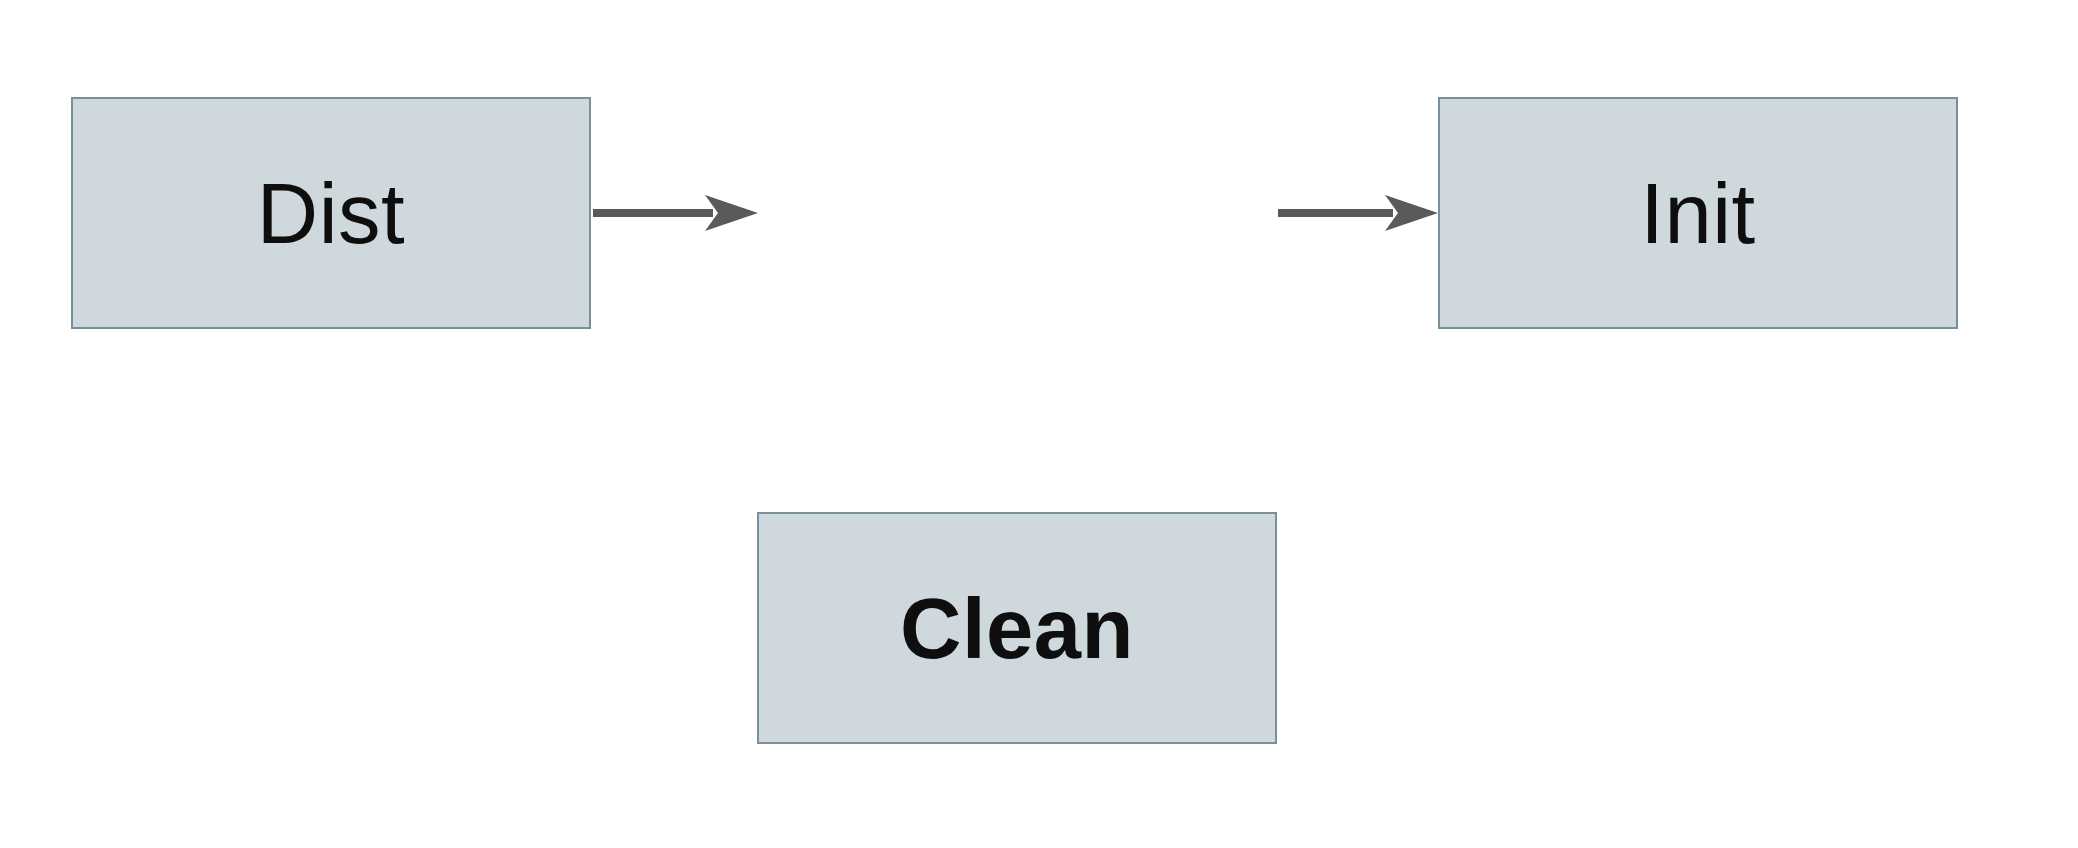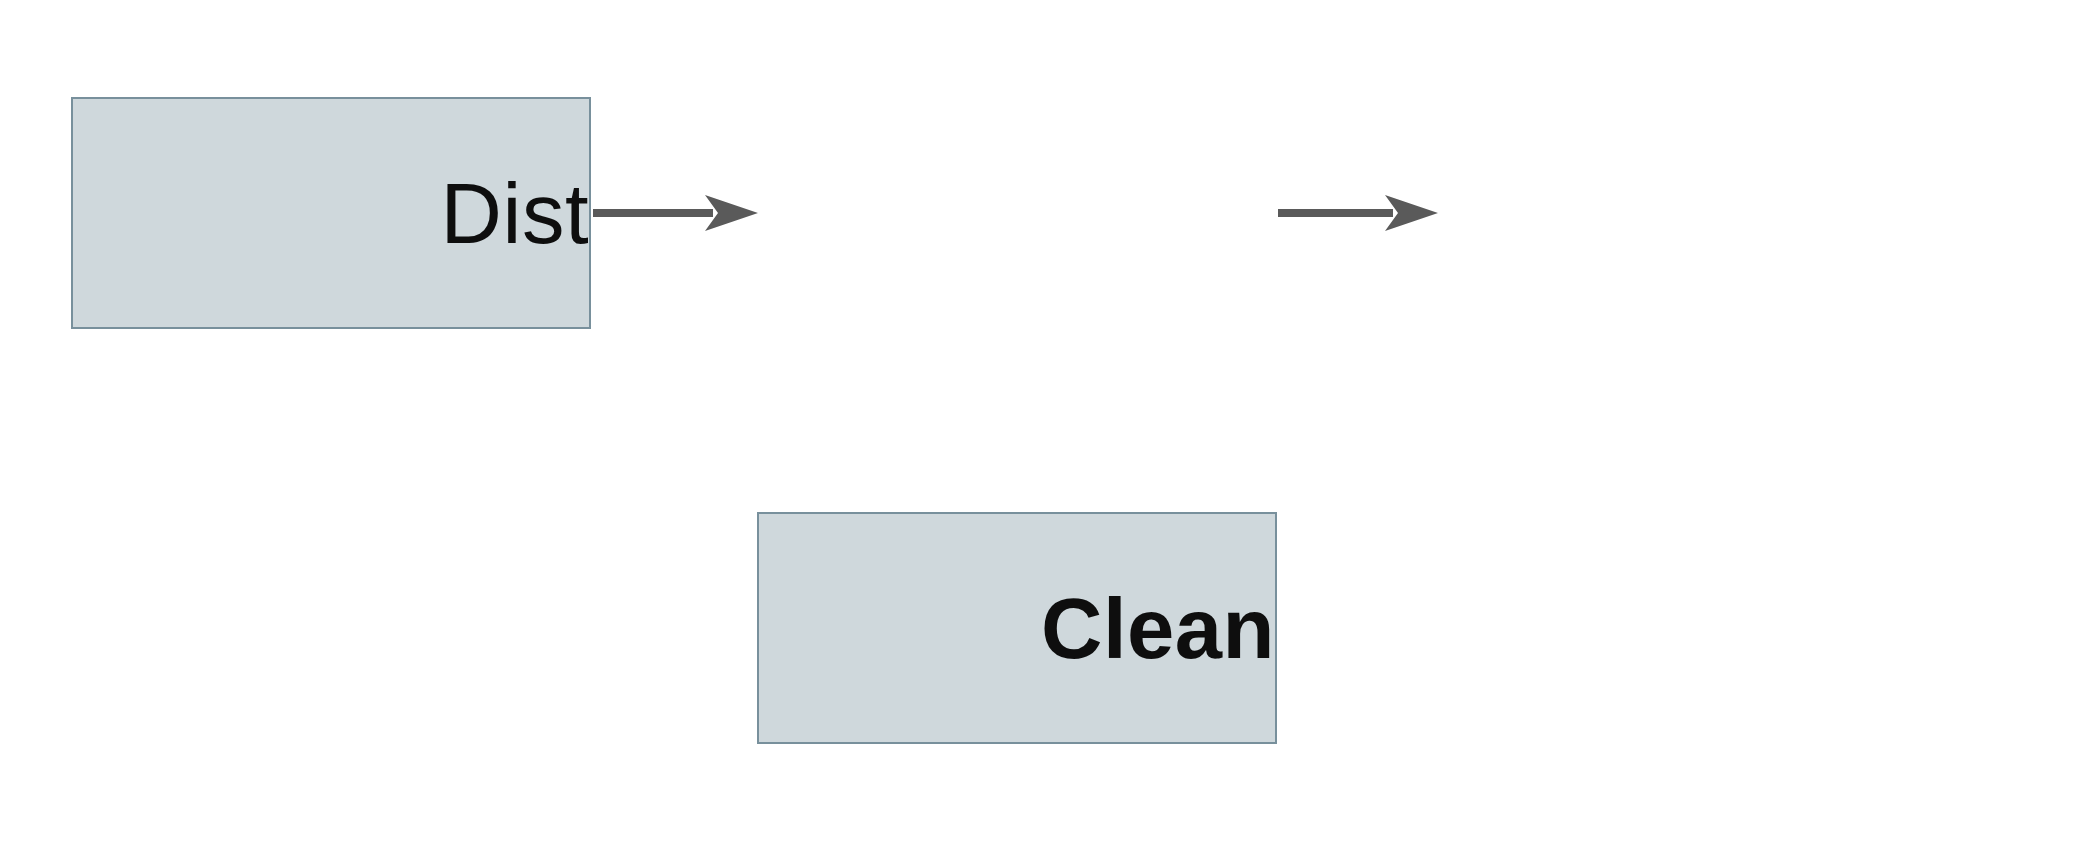--- a/index.html
+++ b/index.html
@@ -17,21 +17,21 @@
   }
   .node {
     position: absolute;
     width: 520px;
     height: 232px;
     background: var(--node-fill, #CFD8DC);
     border: 2px solid var(--node-border, #78909C);
     box-sizing: border-box;
     display: flex;
     align-items: center;
-    justify-content: flex-end;
+    justify-content: center;
   }
   .node .label {
     font-size: 85px;
     line-height: 1;
     color: var(--text, #0e0e0e);
     letter-spacing: 0.5px;
     white-space: nowrap;
   }
   .node-dist    { left: 71px;   top: 97px;  }
   .node-compile { left: 758px;  top: 97px;  }
@@ -65,18 +65,21 @@
   </div>
 
 
   <div class="edge edge-compile-init">
     <svg viewBox="0 0 160 40" preserveAspectRatio="none">
       <rect class="shaft" x="0" y="16" width="115" height="8"></rect>
       <polygon class="head" points="107,2 160,20 107,38 120,20"></polygon>
     </svg>
   </div>
 
+  <div class="node node-init">
+    <span class="label">Init</span>
+  </div>
 
   <div class="node node-clean">
     <span class="label">Clean</span>
   </div>
 
 </div>
 
 </body></html>

